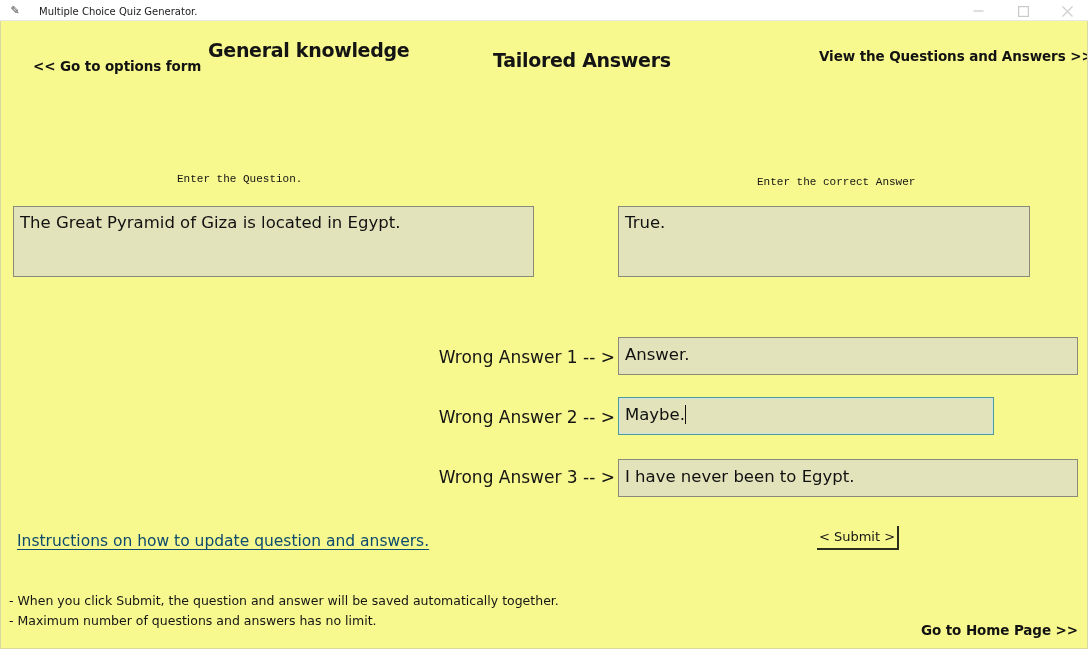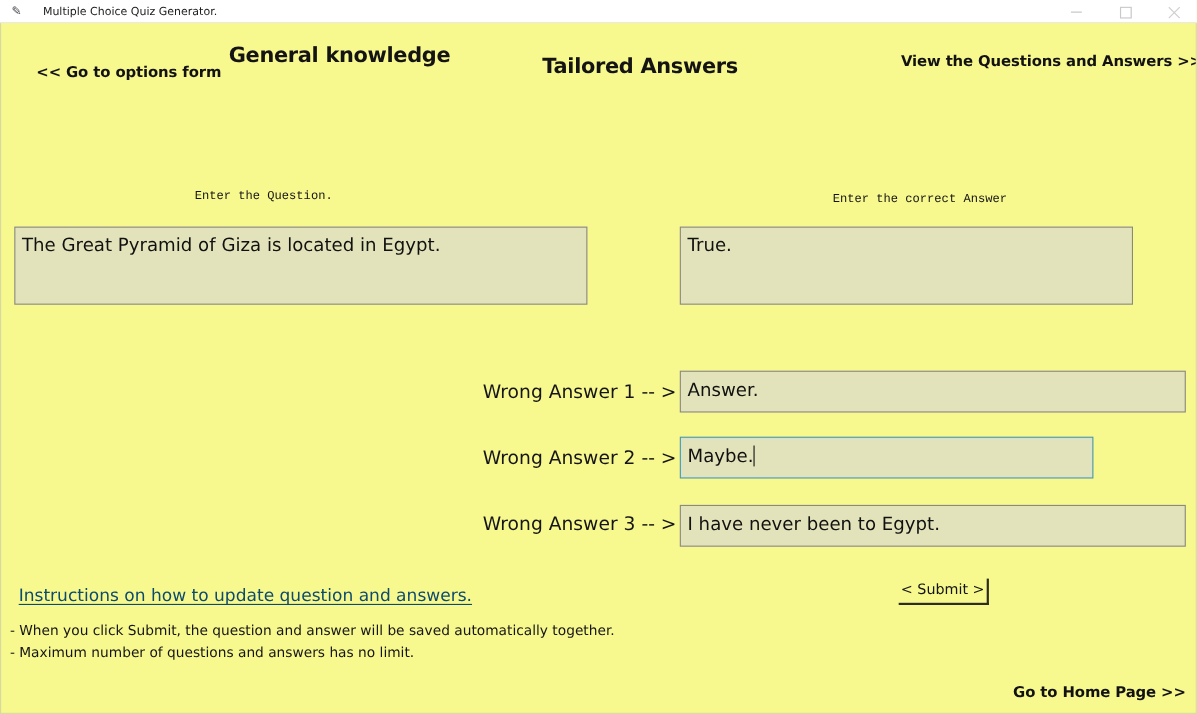--- a/index.html
+++ b/index.html
@@ -173,20 +173,21 @@
     white-space: nowrap;
     font-family: "DejaVu Sans", "Liberation Sans", sans-serif;
   }
   .instruction-line {
     position: absolute;
     left: 8px;
     font-size: 12.5px;
     color: #151515;
     white-space: nowrap;
     font-family: "DejaVu Sans", "Liberation Sans", sans-serif;
+    margin-top: 28px;
   }
   #instruction-line-0 { top: 544px; }
   #instruction-line-1 { top: 564px; }
 
   
   #submit-button {
     position: absolute;
     left: 816px; top: 505px;
     width: 82px; height: 24px;
     background: transparent;

